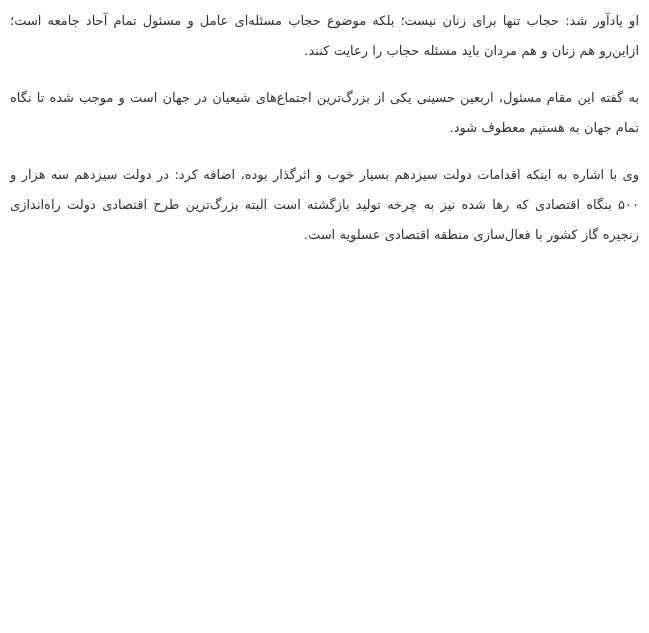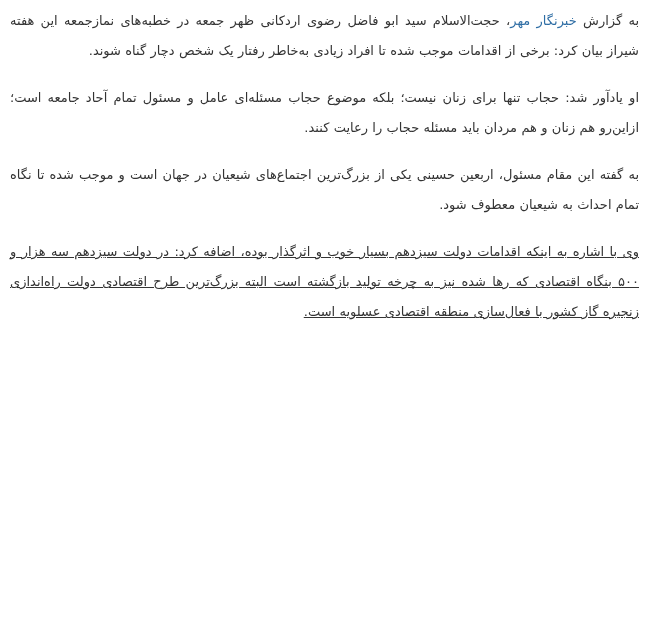--- a/index.html
+++ b/index.html
@@ -26,37 +26,35 @@
     font-size: 13px;
     line-height: 30px;
     text-align: justify;
     text-justify: inter-word;
     direction: rtl;
     color: #333333;
     word-spacing: 0.2px;
   }
   .para:last-child {
     margin-bottom: 0;
-    text-decoration: underline;
   }
   .para .src-link {
     color: #2e6da4;
     text-decoration: none;
     cursor: pointer;
   }
 </style>
 </head>
 <body>
 
 <div id="article-body">
 
-  <p class="para"><span>به گزارش </span><a class="src-link" href="#">خبرنگار مهر</a><span>، حجت‌الاسلام سید ابو فاضل رضوی اردکانی ظهر جمعه در خطبه‌های نمازجمعه این هفته شیراز بیان کرد: برخی از اقدامات موجب شده تا افراد زیادی به‌خاطر رفتار یک شخص دچار گناه شوند.</span></p>
 
 
 
   <p class="para">او یادآور شد: حجاب تنها برای زنان نیست؛ بلکه موضوع حجاب مسئله‌ای عامل و مسئول تمام آحاد جامعه است؛ ازاین‌رو هم زنان و هم مردان باید مسئله حجاب را رعایت کنند.</p>
 
-  <p class="para">به گفته این مقام مسئول، اربعین حسینی یکی از بزرگ‌ترین اجتماع‌های شیعیان در جهان است و موجب شده تا نگاه تمام احداث به شیعیان معطوف شود.</p>
+  <p class="para">به گفته این مقام مسئول، اربعین حسینی یکی از بزرگ‌ترین اجتماع‌های شیعیان در جهان است و موجب شده تا نگاه تمام جهان به هستیم معطوف شود.</p>
 
 
   <p class="para">وی با اشاره به اینکه اقدامات دولت سیزدهم بسیار خوب و اثرگذار بوده، اضافه کرد: در دولت سیزدهم سه هزار و ۵۰۰ بنگاه اقتصادی که رها شده نیز به چرخه تولید بازگشته است البته بزرگ‌ترین طرح اقتصادی دولت راه‌اندازی زنجیره گاز کشور با فعال‌سازی منطقه اقتصادی عسلویه است.</p>
 
 </div>
 
 </body></html>

